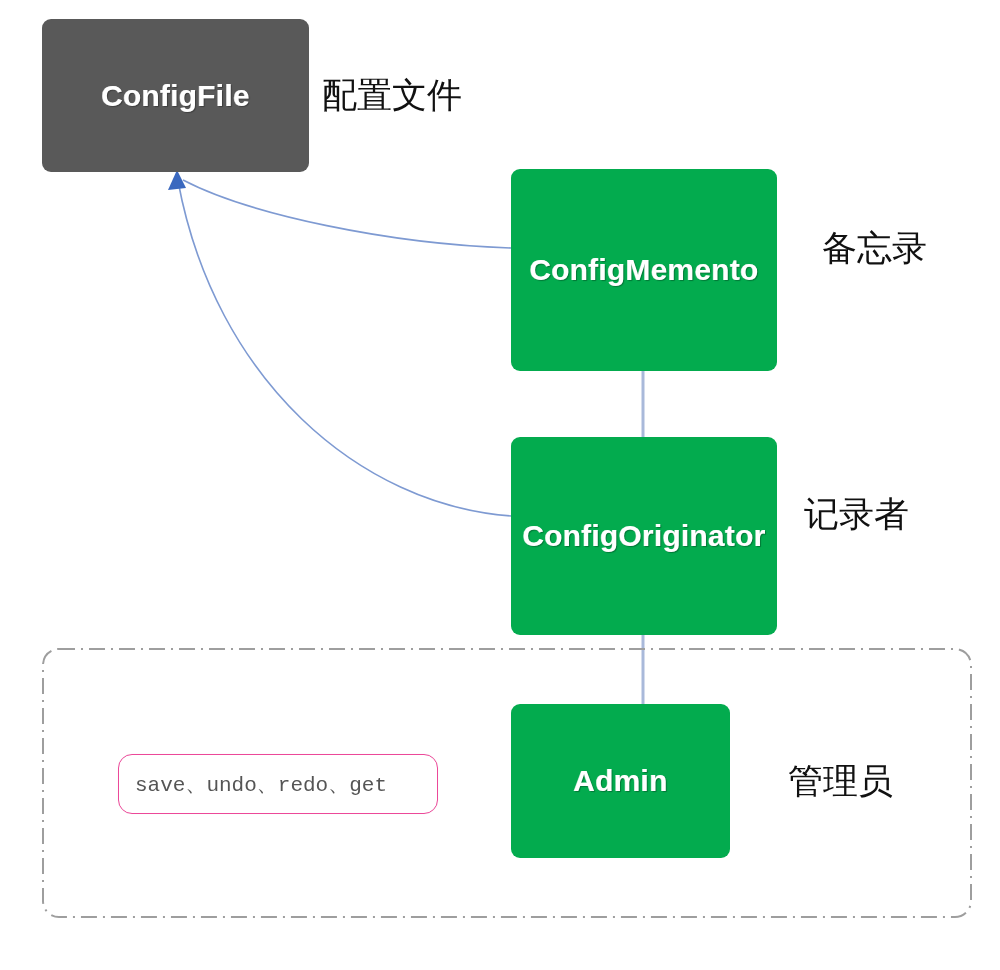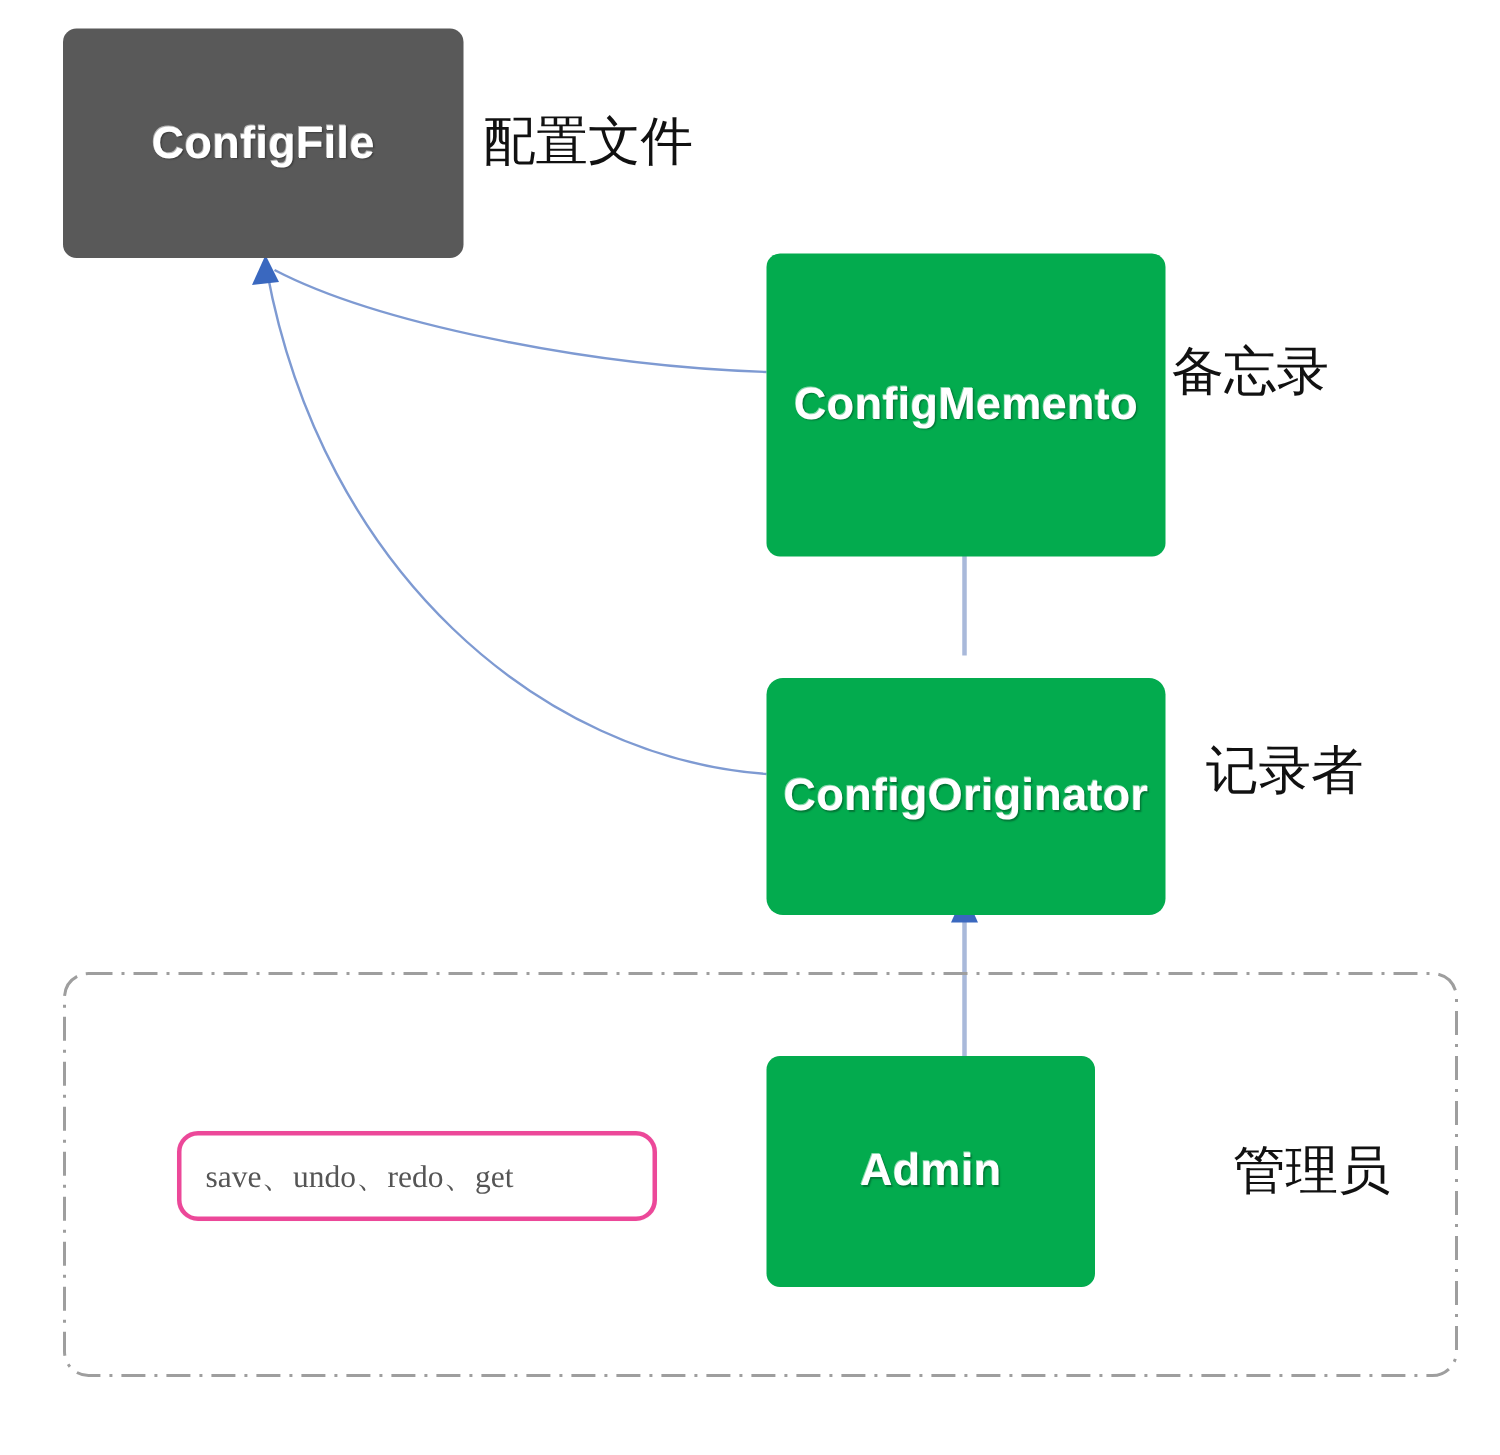--- a/index.html
+++ b/index.html
@@ -67,29 +67,29 @@
     font-family: "DejaVu Sans", "Liberation Sans", sans-serif;
     font-size: 35px;
     line-height: 1;
     white-space: nowrap;
   }
 
   
   .methods-pill {
     position: absolute;
     box-sizing: border-box;
-    border: 3px solid #ec4899;
+    border: 1px solid #ec4899;
     border-radius: 14px;
     background: #ffffff;
     display: flex;
     align-items: center;
     padding-left: 16px;
     color: #555555;
     font-size: 21px;
-    font-family: Liberation Serif, serif;
+    font-family: Liberation Mono, monospace;
     white-space: nowrap;
     box-shadow: 0 0 0 0.5px rgba(0,0,0,0.02);
   }
 </style>
 </head>
 <body>
 
 <div id="canvas">
 
   <svg id="connectors" viewBox="0 0 1000 970" width="1000" height="970">
@@ -112,33 +112,33 @@
   </svg>
 
   <div class="node gray" style="left:42px; top:19px; width:267px; height:153px;">
     <span class="node-label" style="font-size:30px;">ConfigFile</span>
   </div>
 
   <div class="node green" style="left:511px; top:169px; width:266px; height:202px;">
     <span class="node-label" style="font-size:30px;">ConfigMemento</span>
   </div>
 
-  <div class="node green" style="left:511px; top:452px; width:266px; height:158px;border-radius:11px;">
+  <div class="node green" style="left:511px; top:437px; width:266px; height:198px;">
     <span class="node-label" style="font-size:30px;">ConfigOriginator</span>
   </div>
 
   <div class="node green" style="left:511px; top:704px; width:219px; height:154px;">
     <span class="node-label" style="font-size:30px;">Admin</span>
   </div>
 
   <div class="cn-label" style="left:322px; top:78px;text-align:center;">配置文件</div>
 
-  <div class="cn-label" style="left:781px; top:231px;">备忘录</div>
+  <div class="cn-label" style="left:822px; top:231px;">备忘录</div>
 
   <div class="cn-label" style="left:804px; top:497px;">记录者</div>
 
-  <div class="cn-label" style="left:822px; top:764px;">管理员</div>
+  <div class="cn-label" style="left:788px; top:764px;">管理员</div>
 
   <div class="methods-pill" style="left:118px; top:754px; width:320px; height:60px;">
     <span>save、undo、redo、get</span>
   </div>
 
 </div>
 
 </body></html>

